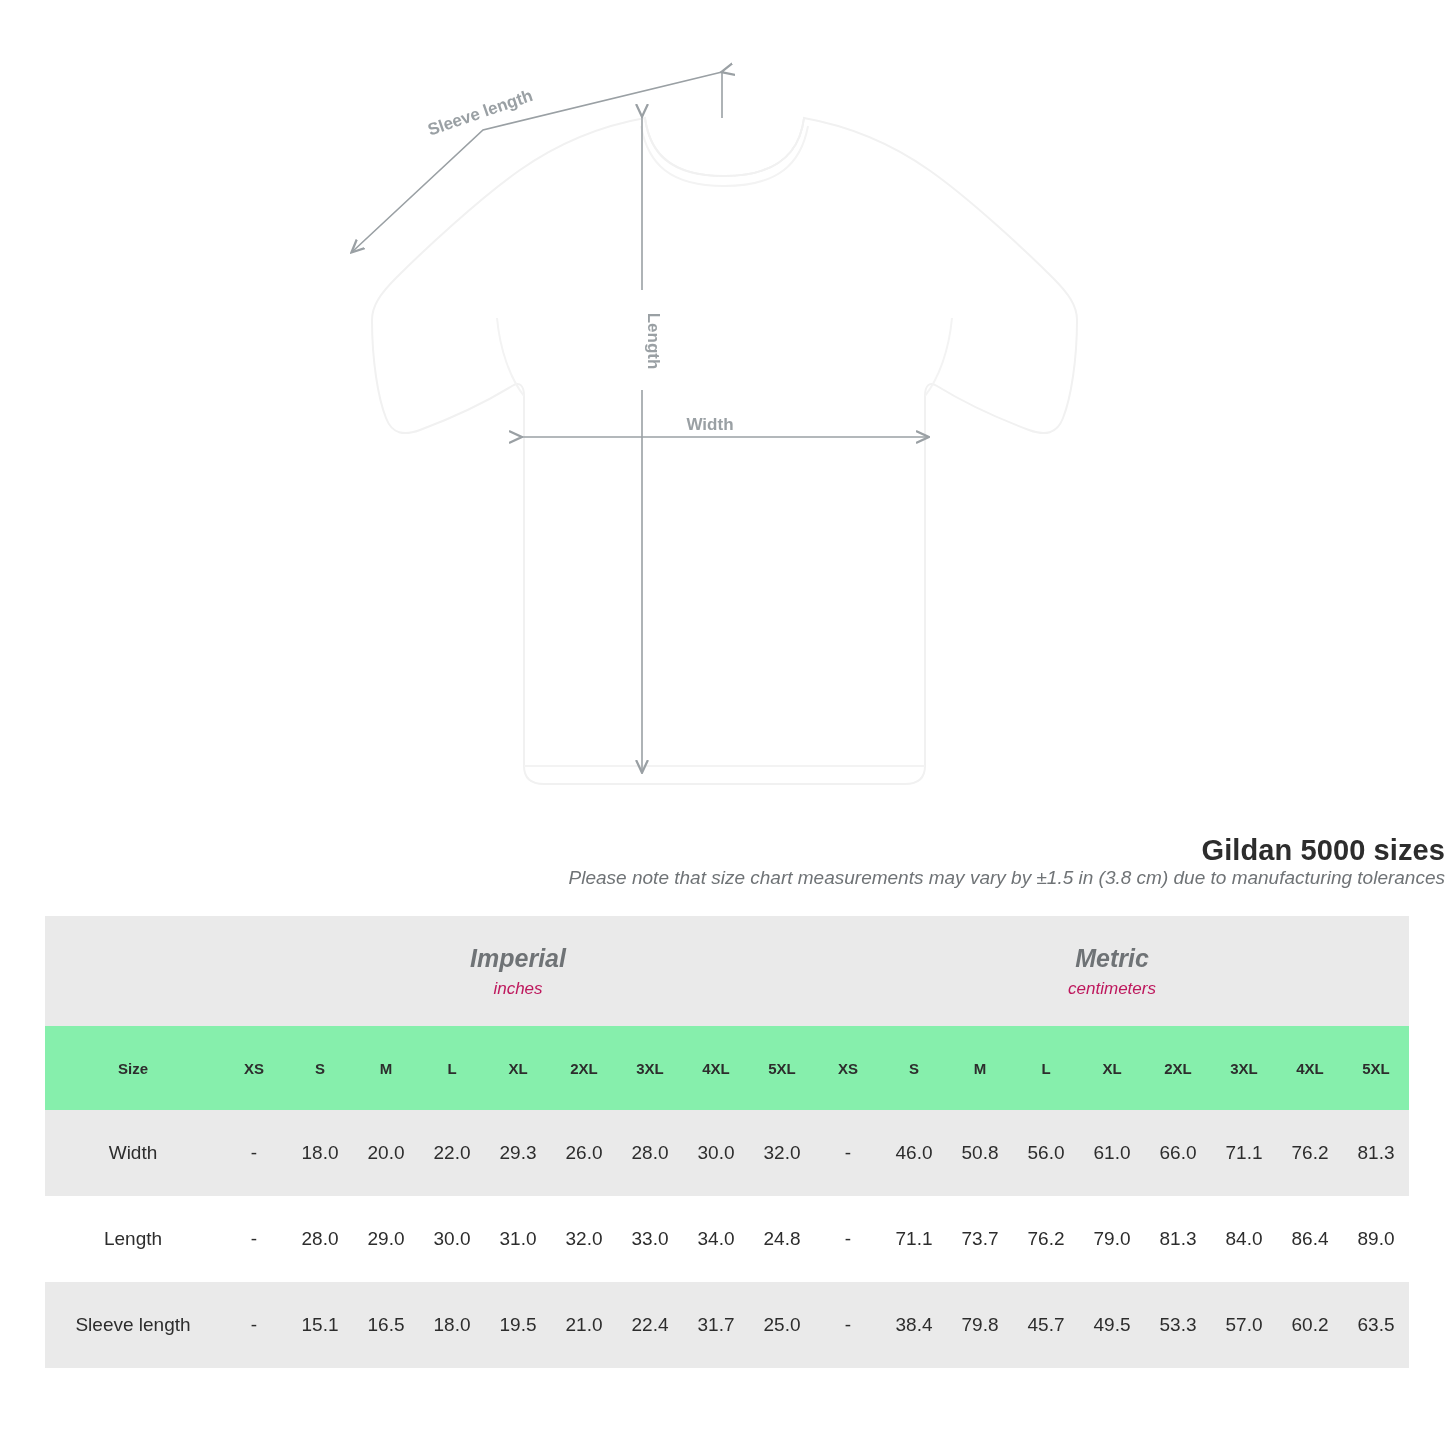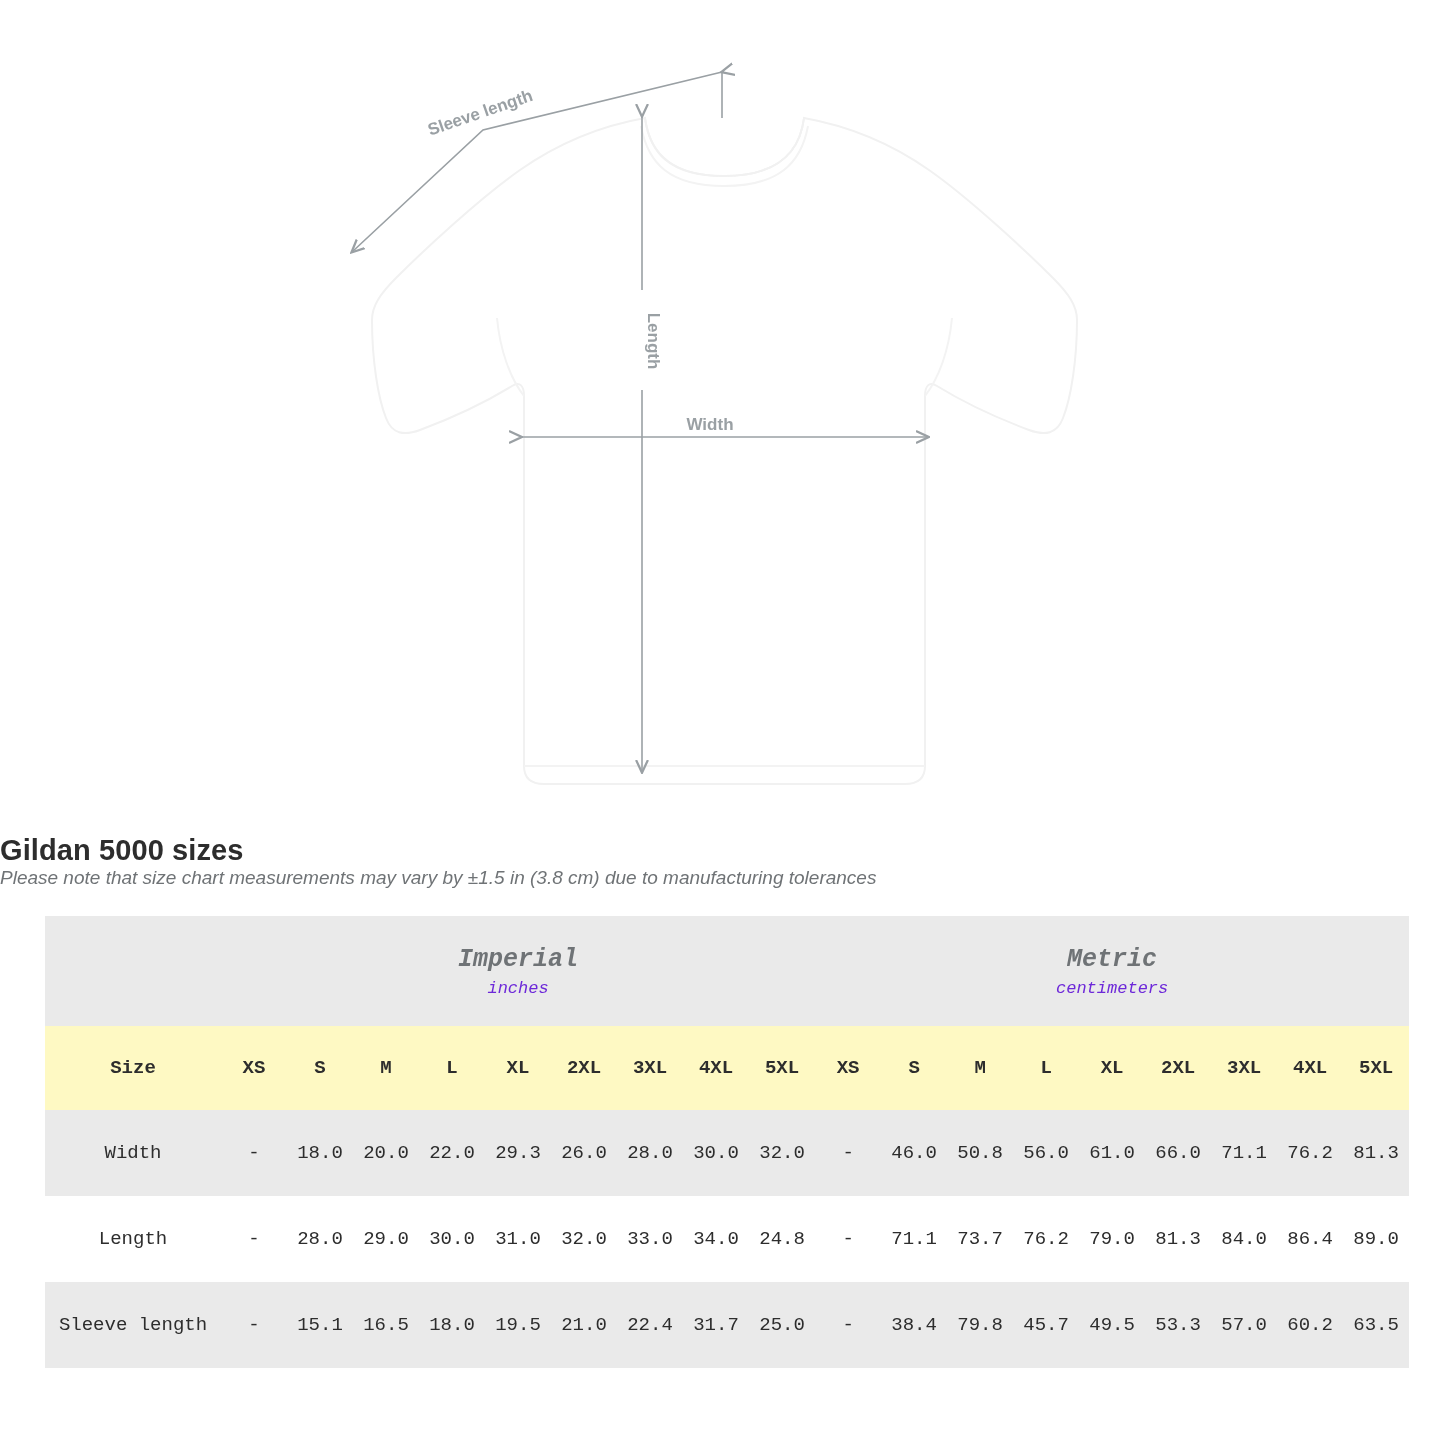--- a/index.html
+++ b/index.html
@@ -27,41 +27,40 @@
     position: relative;
     width: 1445px;
     height: 830px;
   }
   .illustration svg {
     display: block;
   }
 
   
   .title-block {
-    text-align: left;
+    text-align: right;
     margin-top: 4px;
   }
   .chart-title {
     font-size: 29px;
     font-weight: bold;
     color: #2d2d2d;
     letter-spacing: 0.1px;
   }
   .chart-note {
     margin-top: 0;
     font-size: 19px;
     font-style: italic;
     color: #6f7376;
   }
 
   
   .table-wrap {
     margin: 27px 53px 0 45px;
     width: 1355px;
-    font-family: Liberation Mono, monospace;
   }
   table.size-table {
     border-collapse: collapse;
     width: 100%;
     table-layout: fixed;
   }
   table.size-table td, table.size-table th {
     text-align: center;
     vertical-align: middle;
     font-weight: normal;
@@ -74,35 +73,35 @@
   .unit-name {
     font-size: 25px;
     font-style: italic;
     font-weight: bold;
     color: #6f7376;
     line-height: 1.25;
   }
   .unit-sub {
     font-size: 17px;
     font-style: italic;
-    color: #6d28d9;
+    color: #be185d;
     margin-top: 4px;
   }
 
   .col-label {
     width: 176px;
     font-weight: bold;
     font-size: 19px;
     color: #2d2d2d;
   }
 
   .size-row td {
     height: 82px;
-    background: #fef9c3;
-    font-size: 19px;
+    background: #86efac;
+    font-size: 15px;
     color: #2d2d2d;
   }
   .size-row td.size-head {
     font-weight: bold;
   }
   .size-row td.size-name {
     font-weight: bold;
   }
 
   .data-row td {

